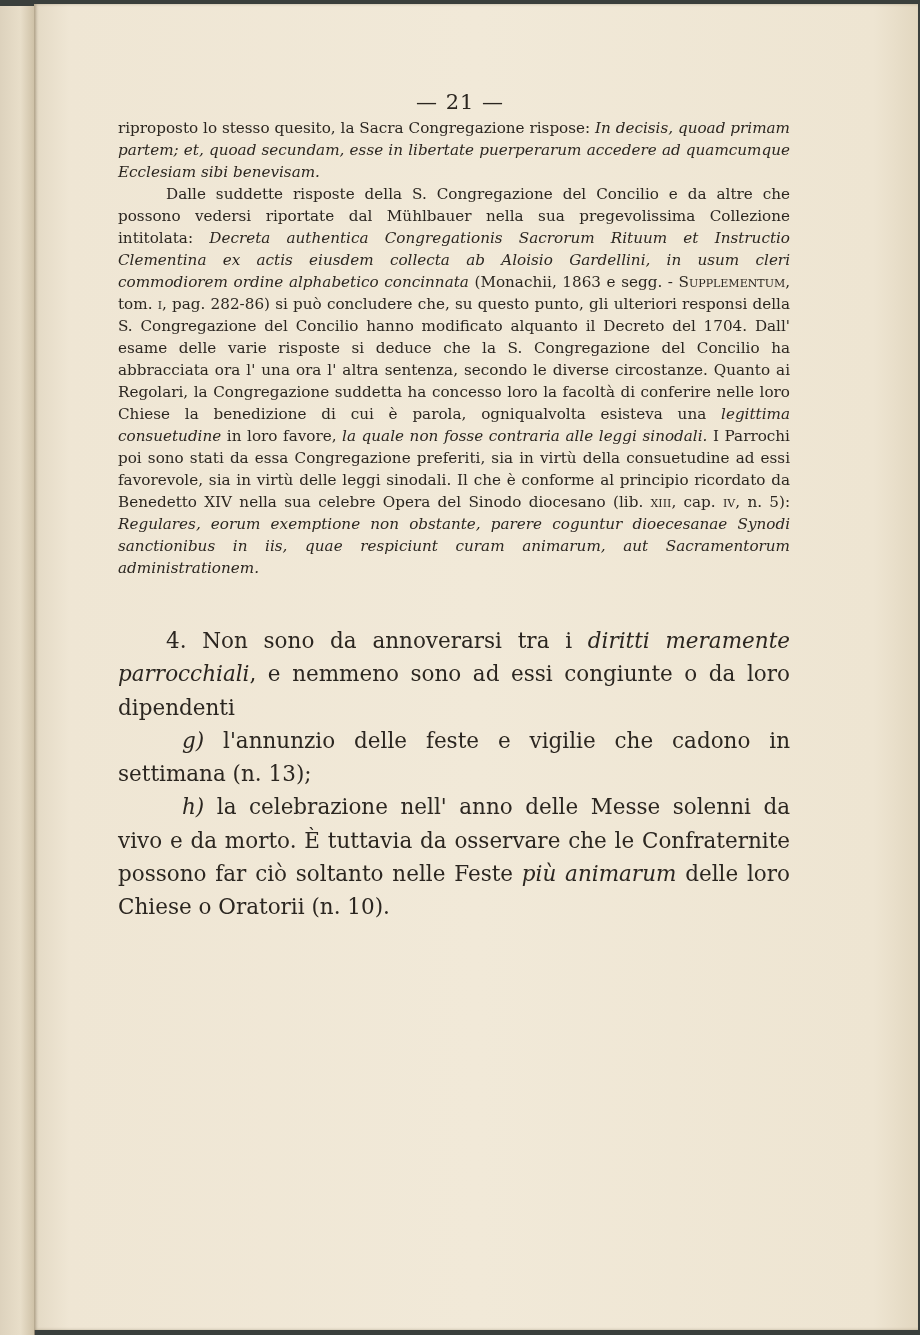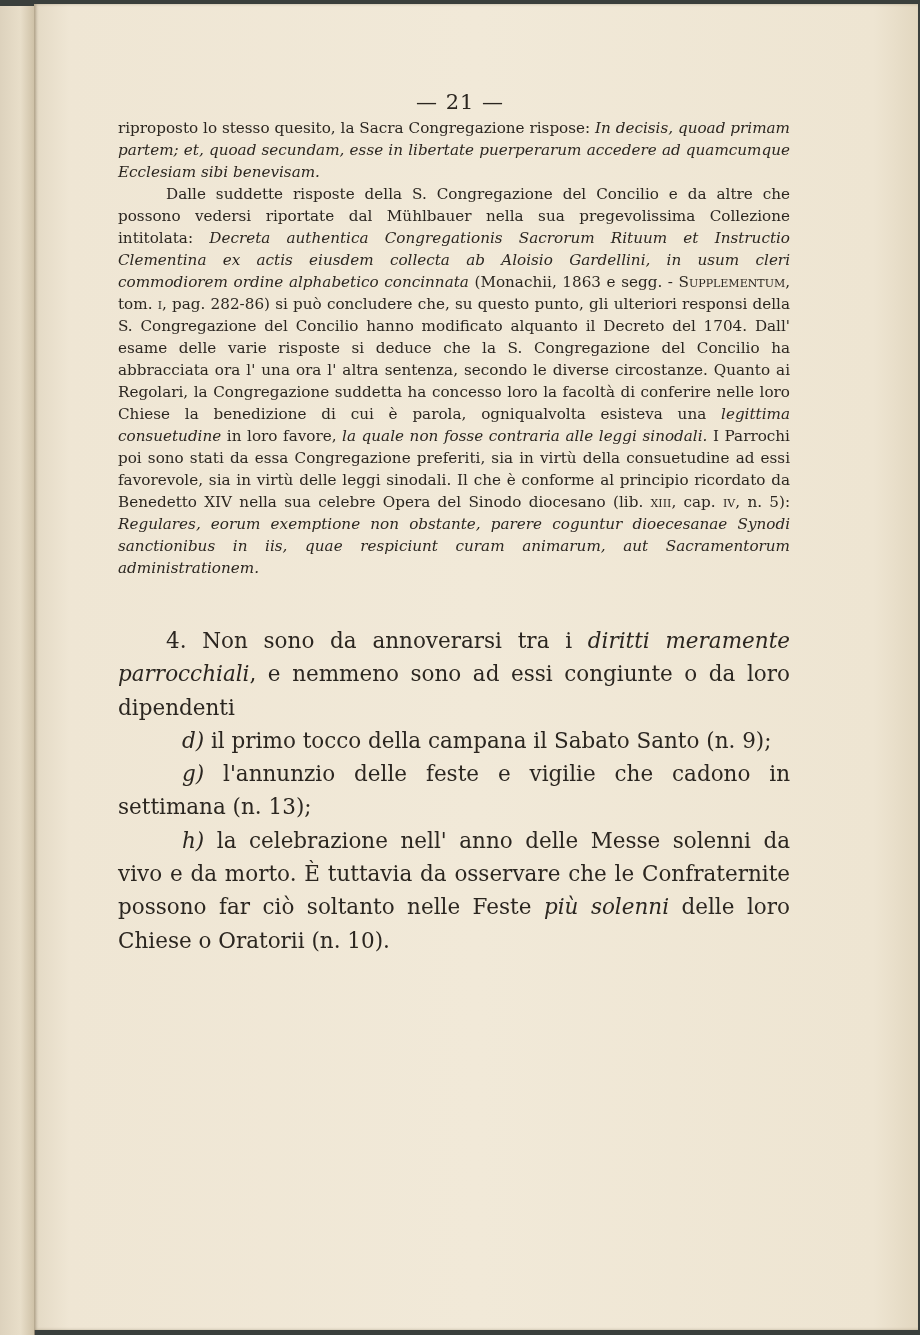--- a/index.html
+++ b/index.html
@@ -27,19 +27,18 @@
     <div class="page-number">— 21 —</div>
 
     <div class="small" style="top:113px;">
       <p id="p1"><span>riproposto lo stesso quesito, la Sacra Congregazione rispose: </span><i>In decisis, quoad primam partem; et, quoad secundam, esse in libertate puerperarum accedere ad quamcumque Ecclesiam sibi benevisam.</i></p>
       <p id="p2" class="indent"><span>Dalle suddette risposte della S. Congregazione del Concilio e da altre che possono vedersi riportate dal Mühlbauer nella sua pregevolissima Collezione intitolata: </span><i>Decreta authentica Congregationis Sacrorum Rituum et Instructio Clementina ex actis eiusdem collecta ab Aloisio Gardellini, in usum cleri commodiorem ordine alphabetico concinnata</i><span> (Monachii, 1863 e segg. - </span><span class="sc">Supplementum</span><span>, tom. </span><span class="sc">i</span><span>, pag. 282-86) si può concludere che, su questo punto, gli ulteriori responsi della S. Congregazione del Concilio hanno modificato alquanto il Decreto del 1704. Dall' esame delle varie risposte si deduce che la S. Congregazione del Concilio ha abbracciata ora l' una ora l' altra sentenza, secondo le diverse circostanze. Quanto ai Regolari, la Congregazione suddetta ha concesso loro la facoltà di conferire nelle loro Chiese la benedizione di cui è parola, ogniqualvolta esisteva una </span><i>legittima consuetudine</i><span> in loro favore, </span><i>la quale non fosse contraria alle leggi sinodali.</i><span> I Parrochi poi sono stati da essa Congregazione preferiti, sia in virtù della consuetudine ad essi favorevole, sia in virtù delle leggi sinodali. Il che è conforme al principio ricordato da Benedetto XIV nella sua celebre Opera del Sinodo diocesano (lib. </span><span class="sc">xiii</span><span>, cap. </span><span class="sc">iv</span><span>, n. 5): </span><i>Regulares, eorum exemptione non obstante, parere coguntur dioecesanae Synodi sanctionibus in iis, quae respiciunt curam animarum, aut Sacramentorum administrationem.</i></p>
     </div>
 
     <div class="big" style="top:620px;">
       <p id="s4intro" class="indent"><span>4. Non sono da annoverarsi tra i </span><i>diritti meramente parrocchiali</i><span>, e nemmeno sono ad essi congiunte o da loro dipendenti</span></p>
       <div id="s4items">
-          <p class="item"><i>d)</i><span> il primo tocco della campana il Sabato Santo (n. 9);</span></p>
           <p class="item"><i>g)</i><span> l'annunzio delle feste e vigilie che cadono in settimana (n. 13);</span></p>
-          <p class="item"><i>h)</i><span> la celebrazione nell' anno delle Messe solenni da vivo e da morto. È tuttavia da osservare che le Confraternite possono far ciò soltanto nelle Feste </span><i>più solenni</i><span> delle loro Chiese o Oratorii (n. 10).</span></p>
+          <p class="item"><i>h)</i><span> la celebrazione nell' anno delle Messe solenni da vivo e da morto. È tuttavia da osservare che le Confraternite possono far ciò soltanto nelle Feste </span><i>più animarum</i><span> delle loro Chiese o Oratorii (n. 10).</span></p>
         </div>
     </div>
   </div>
 </div>
 
 </body></html>

